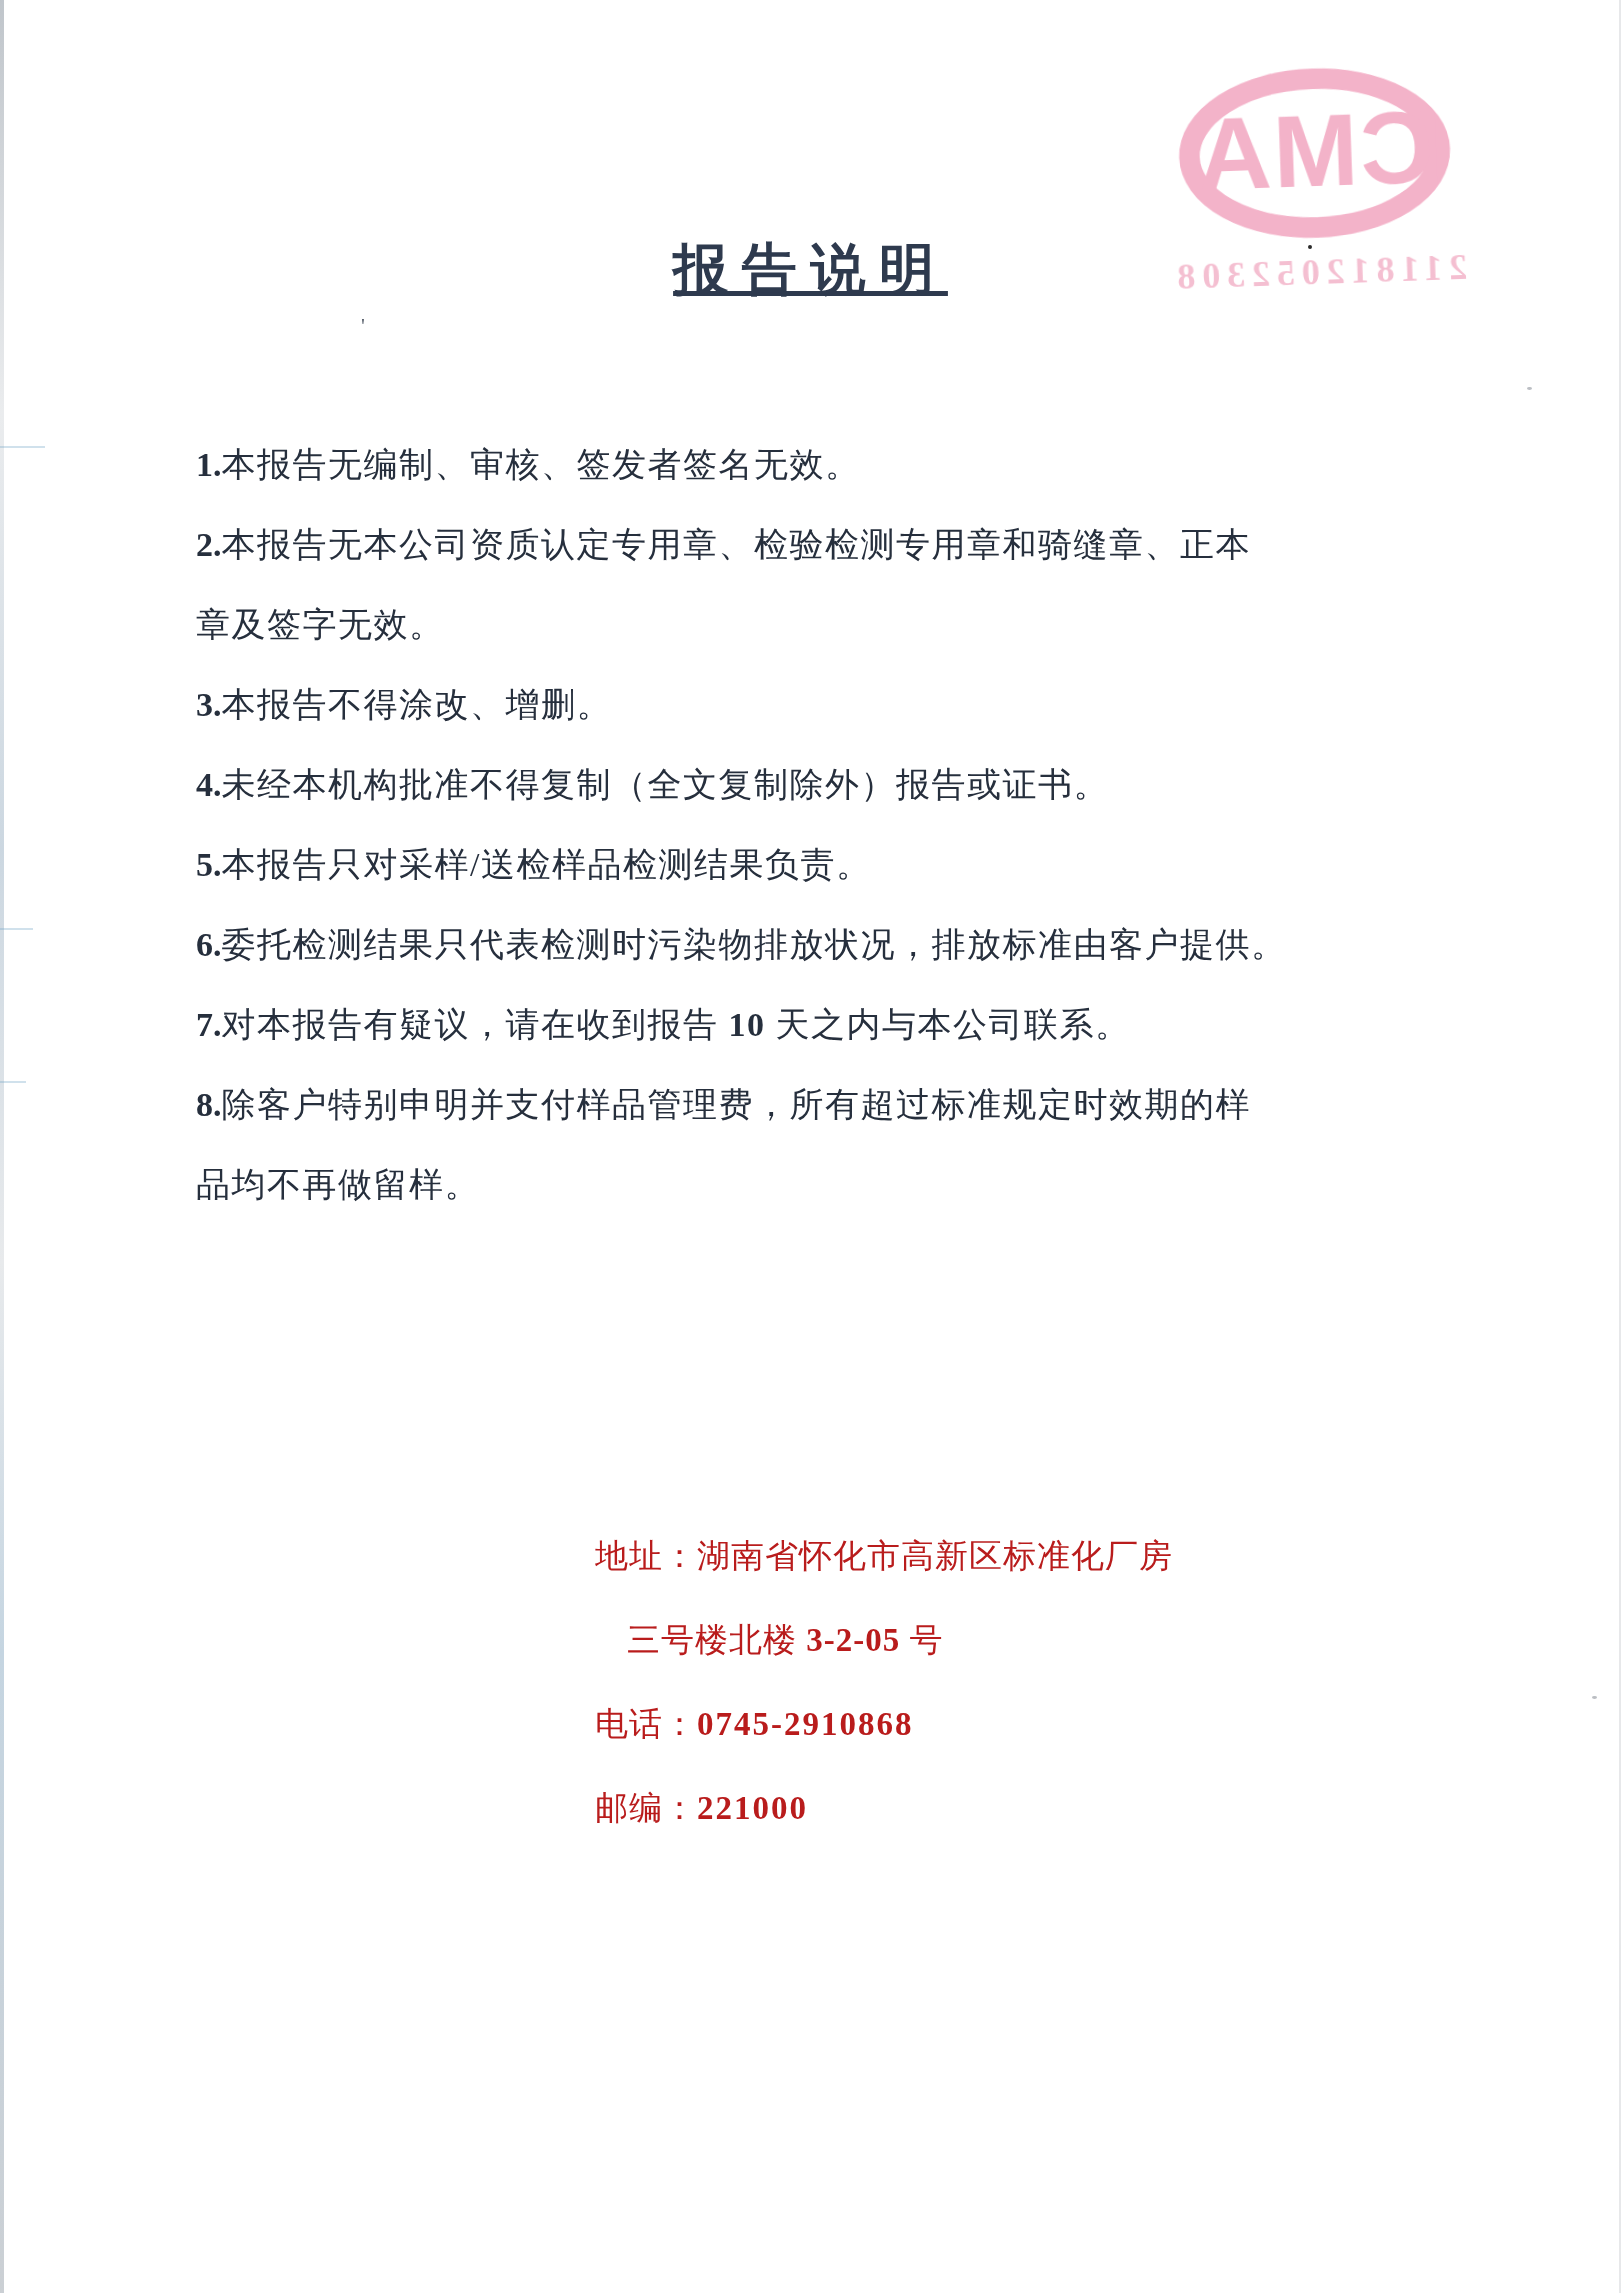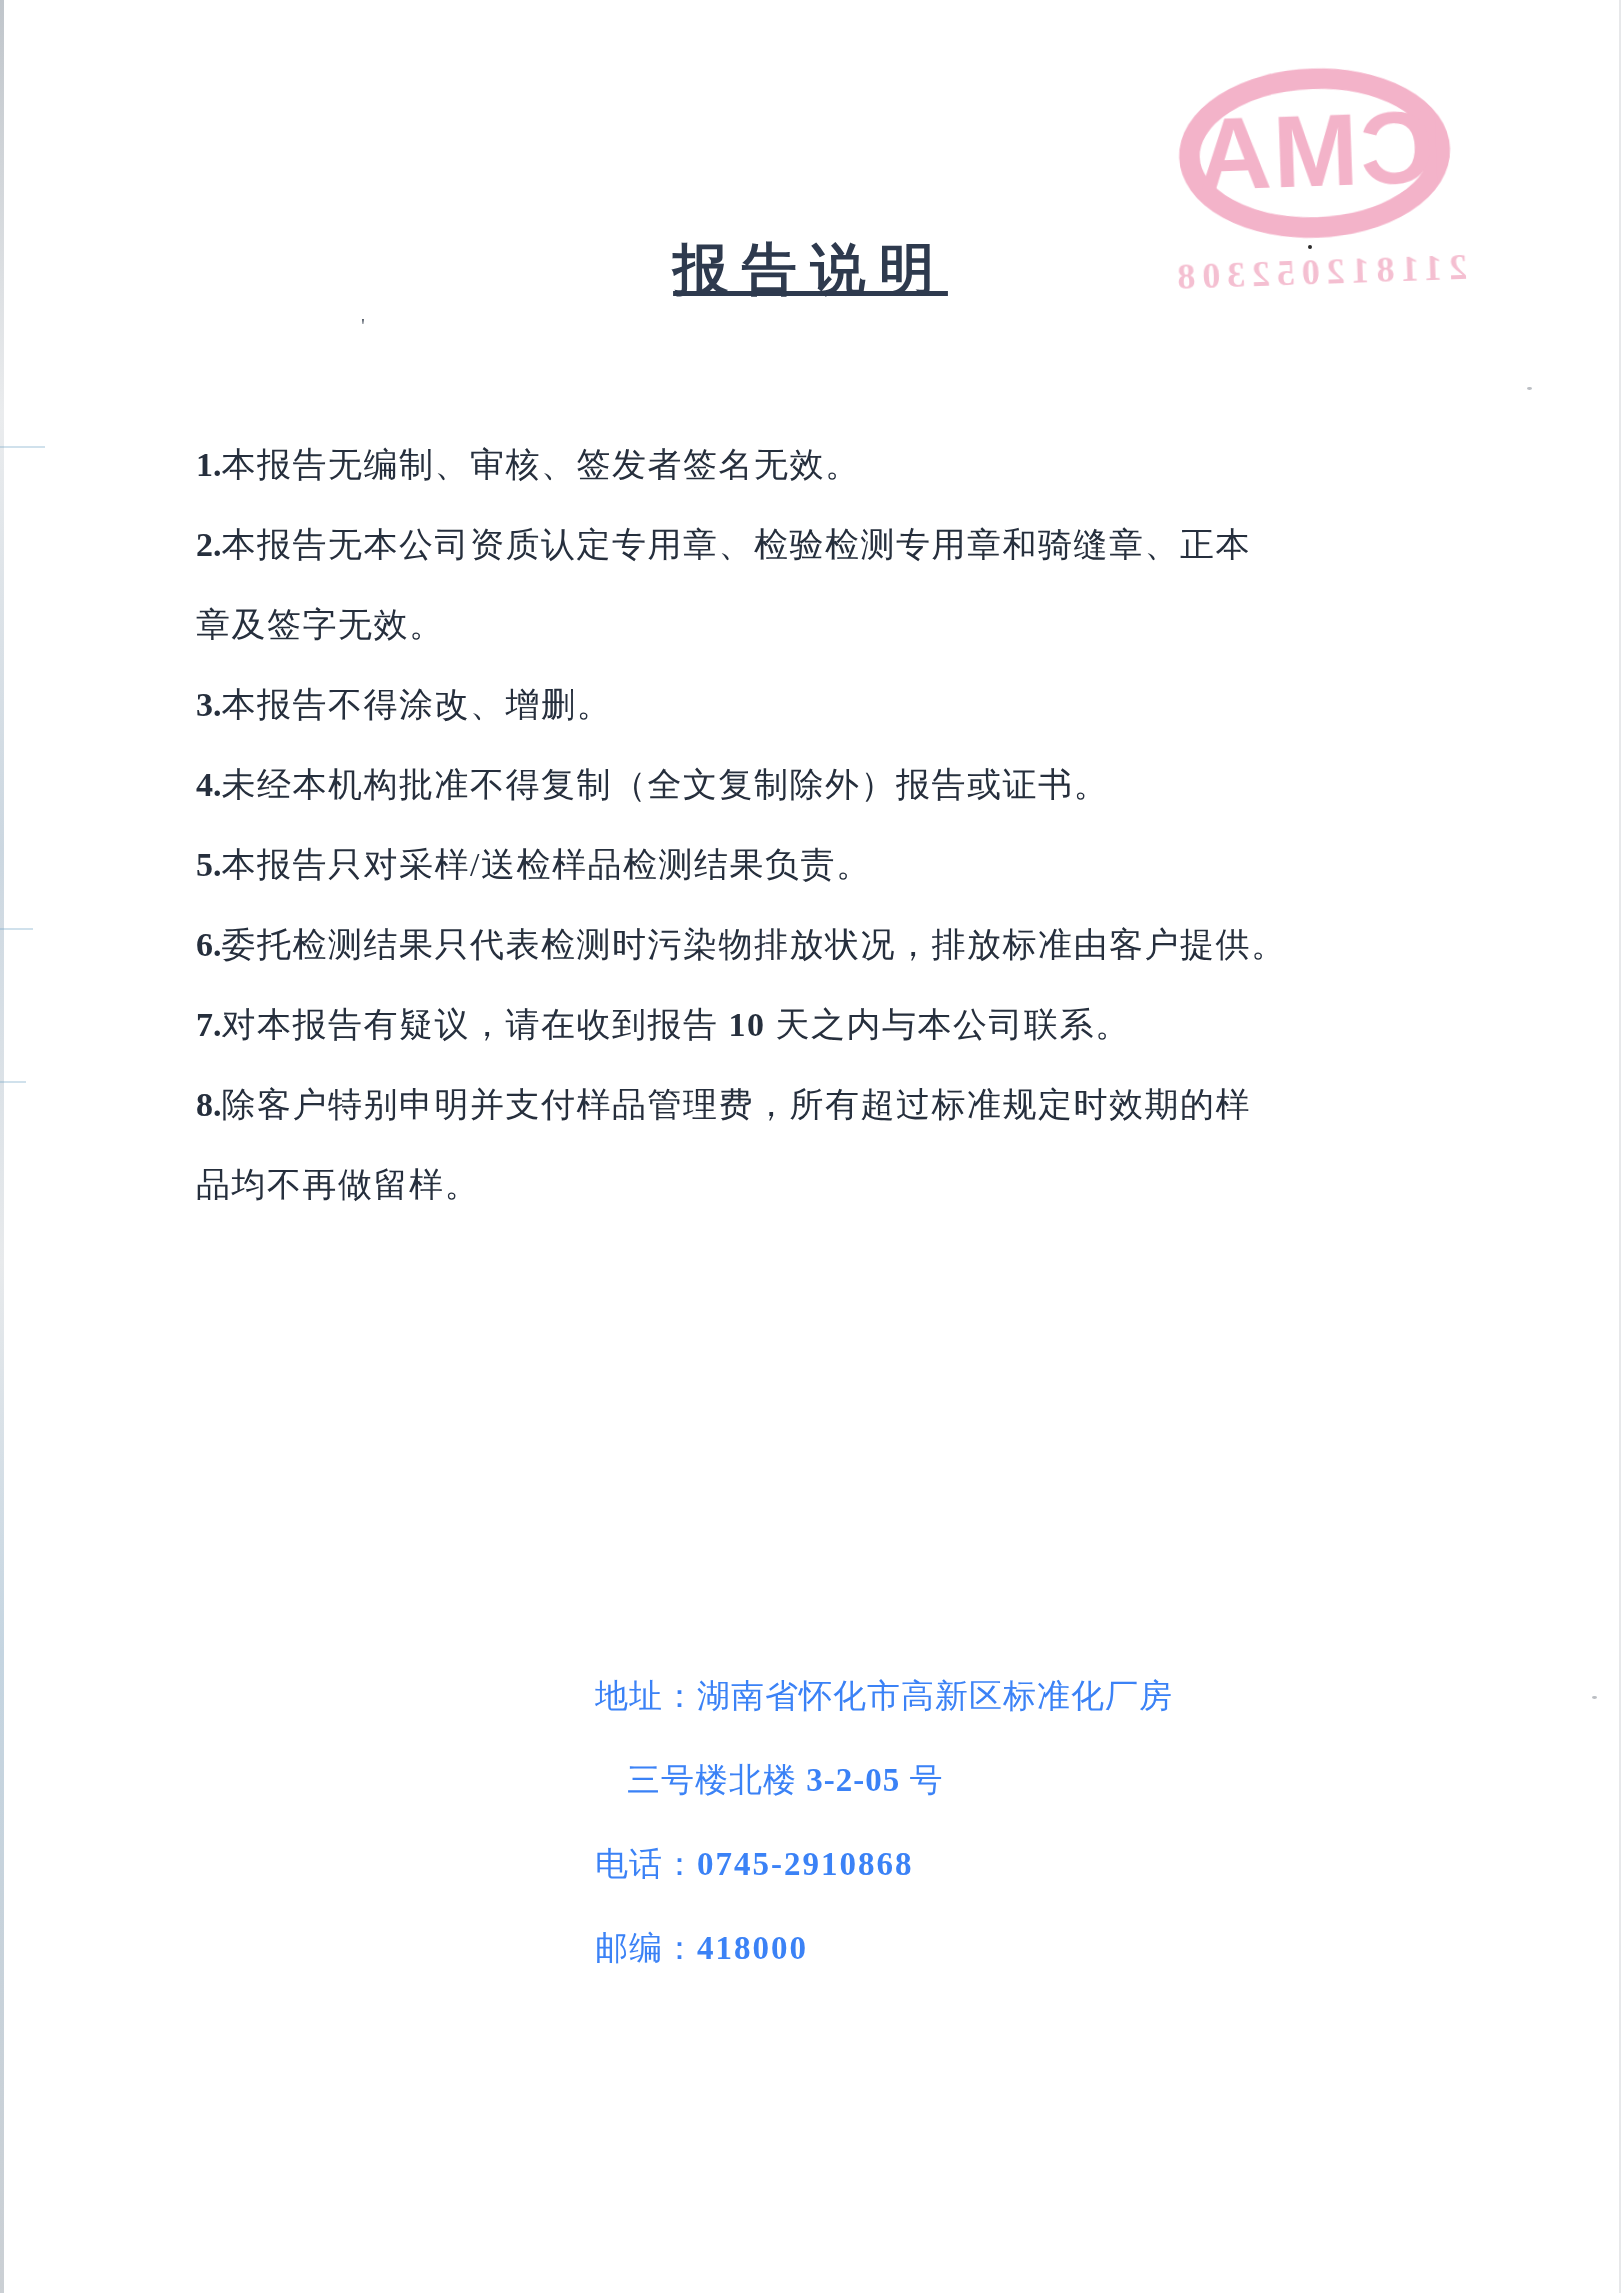--- a/index.html
+++ b/index.html
@@ -51,23 +51,23 @@
     letter-spacing:1.5px;
     white-space:pre;
     color:#262f3d;
   }
   .note{white-space:pre;}
   .note .num{font-weight:bold;letter-spacing:0;}
   .b{font-weight:bold;font-family:Liberation Serif, serif;}
 
   
   .address{
-    position:absolute;left:595px;top:1654px;
+    position:absolute;left:595px;top:1514px;
     font-size:33px;line-height:84px;
-    letter-spacing:1px;color:#3b82f6;
+    letter-spacing:1px;color:#b91c1c;
   }
   .addr-line{white-space:pre;}
   .addr-indent{margin-left:32px;}
   .addr-val-bold{font-weight:bold;letter-spacing:2px;font-family:Liberation Serif, serif;}
 
   
   .stamp{
     position:absolute;left:1164px;top:65px;width:304px;height:255px;
     transform:rotate(-2deg);
     filter:blur(0.6px);
@@ -124,17 +124,17 @@
   <div class="title">报告说明</div>
 
   <div class="notes"><div class="note"><span class="num">1.</span><span>本报告无编制、审核、签发者签名无效。</span></div><div class="note"><span class="num">2.</span><span>本报告无本公司资质认定专用章、检验检测专用章和骑缝章、正本
 章及签字无效。</span></div><div class="note"><span class="num">3.</span><span>本报告不得涂改、增删。</span></div><div class="note"><span class="num">4.</span><span>未经本机构批准不得复制（全文复制除外）报告或证书。</span></div><div class="note"><span class="num">5.</span><span>本报告只对采样/送检样品检测结果负责。</span></div><div class="note"><span class="num">6.</span><span>委托检测结果只代表检测时污染物排放状况，排放标准由客户提供。</span></div><div class="note"><span class="num">7.</span><span>对本报告有疑议，请在收到报告 </span><span class="b">10</span><span> 天之内与本公司联系。</span></div><div class="note"><span class="num">8.</span><span>除客户特别申明并支付样品管理费，所有超过标准规定时效期的样
 品均不再做留样。</span></div></div>
 
   <div class="address">
     <div class="addr-line"><span>地址：</span><span>湖南省怀化市高新区标准化厂房</span></div>
     <div class="addr-line addr-indent"><span>三号楼北楼 </span><span class="b">3-2-05</span><span> 号</span></div>
     <div class="addr-line"><span>电话：</span><span class="addr-val-bold">0745-2910868</span></div>
-    <div class="addr-line"><span>邮编：</span><span class="addr-val-bold">418000</span></div>
+    <div class="addr-line"><span>邮编：</span><span class="addr-val-bold">221000</span></div>
   </div>
 
 </div>
 
 
 </body></html>

